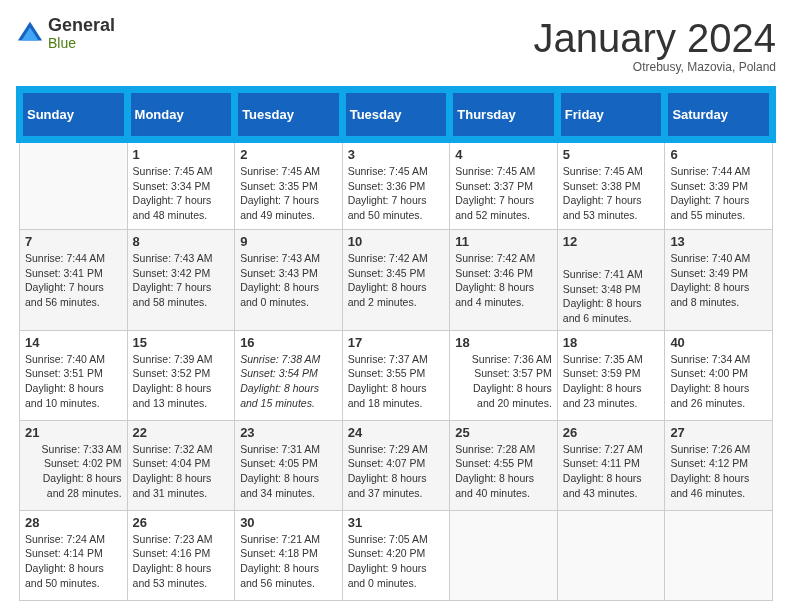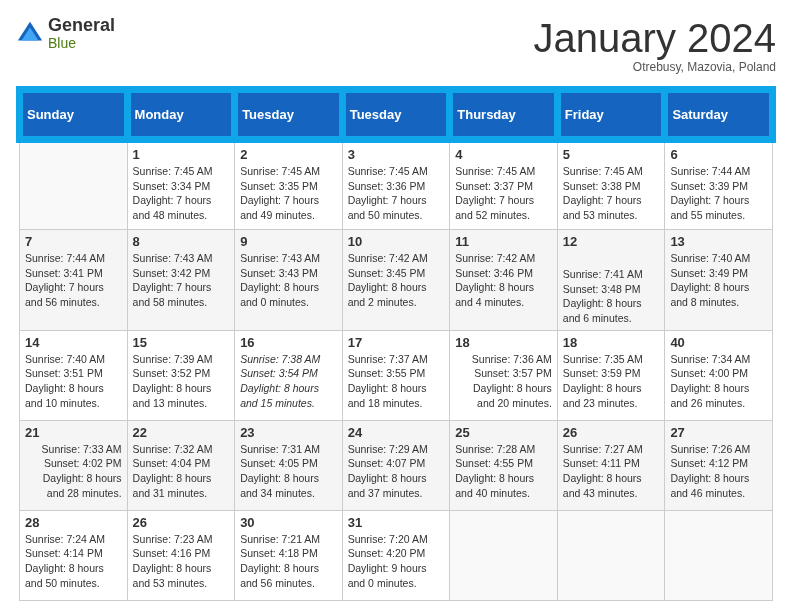--- a/index.html
+++ b/index.html
@@ -314,21 +314,21 @@
 Daylight: 8 hours and 53 minutes.</div>
         </td>
         <td>
           <span class="day-number">30</span>
           <div class="day-info" style="white-space: pre-line;">Sunrise: 7:21 AM
 Sunset: 4:18 PM
 Daylight: 8 hours and 56 minutes.</div>
         </td>
         <td>
           <span class="day-number">31</span>
-          <div class="day-info" style="white-space: pre-line;">Sunrise: 7:20 AM
+          <div class="day-info" style="white-space: pre-line;">Sunrise: 7:05 AM
 Sunset: 4:20 PM
 Daylight: 9 hours and 0 minutes.</div>
         </td>
         <td class="empty-cell"></td>
         <td class="empty-cell"></td>
         <td class="empty-cell"></td>
       </tr>
     </tbody>
 </table>
 

